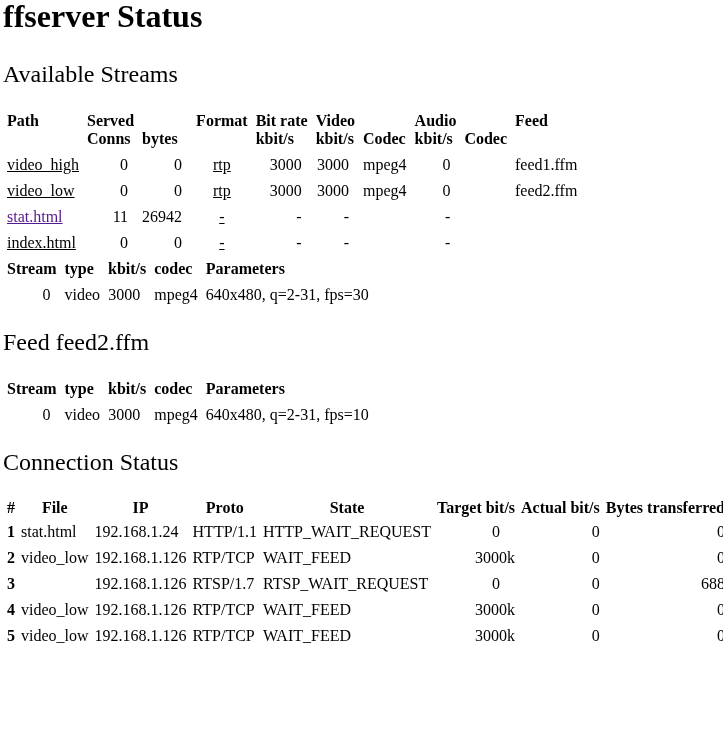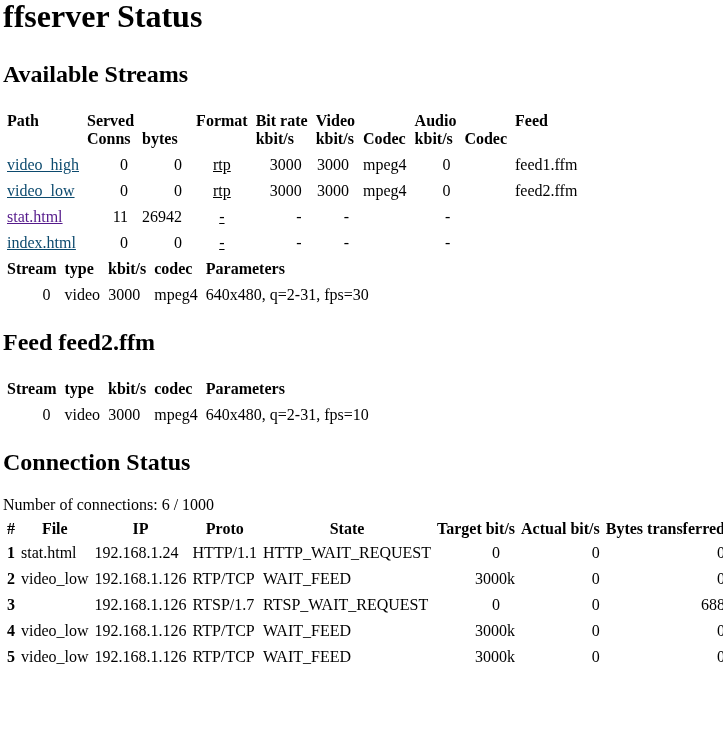--- a/index.html
+++ b/index.html
@@ -4,33 +4,33 @@
 <style>
   * { box-sizing: border-box; }
   html, body { margin: 0; padding: 0; background: #ffffff; }
   body {
     width: 723px; height: 748px; overflow: hidden;
     font-family: "Liberation Serif", "DejaVu Serif", serif;
     font-size: 16px; line-height: 1.15; color: #000000;
   }
   .page { padding-left: 3px; }
   h1 { font-size: 32px; line-height: 32px; font-weight: bold; margin: 0 0 28px 0; }
-  h2 { font-size: 24px; line-height: 28px; font-weight: bold; margin: 20px 0 20px 0; }
+  h2 { font-size: 24px; line-height: 28px; font-weight: normal; margin: 20px 0 20px 0; }
 
   
   table.pad4 { border-collapse: separate; border-spacing: 0; }
   table.pad4 th, table.pad4 td { padding: 4px; font-size: 16px; line-height: 18px; white-space: nowrap; }
   table.pad4 th { font-weight: bold; text-align: left; vertical-align: top; }
   table.pad4 th.al { text-align: left; }
   table.pad4 td { text-align: left; vertical-align: top; }
   table.pad4 td.num { text-align: right; padding-right: 10px; }
   table.pad4 td.ctr { text-align: center; text-decoration: underline; }
   .hl { display: block; min-height: 18px; }
 
-  a.lnk { color: #0c4a6e; text-decoration: underline; cursor: pointer; }
+  a.lnk { color: #000000; text-decoration: underline; cursor: pointer; }
   a.lnk.visited { color: #551A8B; }
 
   
   table.conn { border-collapse: separate; border-spacing: 2px; margin-top: 2px; }
   table.conn th { font-weight: bold; text-align: center; padding: 1px 2px; line-height: 18px; white-space: nowrap; }
   table.conn td { padding: 2px 2px; line-height: 20px; white-space: nowrap; vertical-align: top; }
   td.c-num { font-weight: bold; }
   td.c-target { text-align: right; padding-right: 9px; }
   td.c-target.short { padding-right: 17px; }
   td.c-actual { text-align: right; padding-right: 15px; }
@@ -174,21 +174,20 @@
       <td class="num">3000</td>
       <td>mpeg4</td>
       <td>640x480, q=2-31, fps=10</td>
     </tr>
   </tbody>
     </table>
 
   <h2>Connection Status</h2>
 
   <div class="summary">
-    <span class="line">Number of connections: 6 / 1000</span>
   </div>
 
   <table class="conn">
     <tbody>
         <tr>
       <th>#</th>
       <th>File</th>
       <th>IP</th>
       <th>Proto</th>
       <th>State</th>

